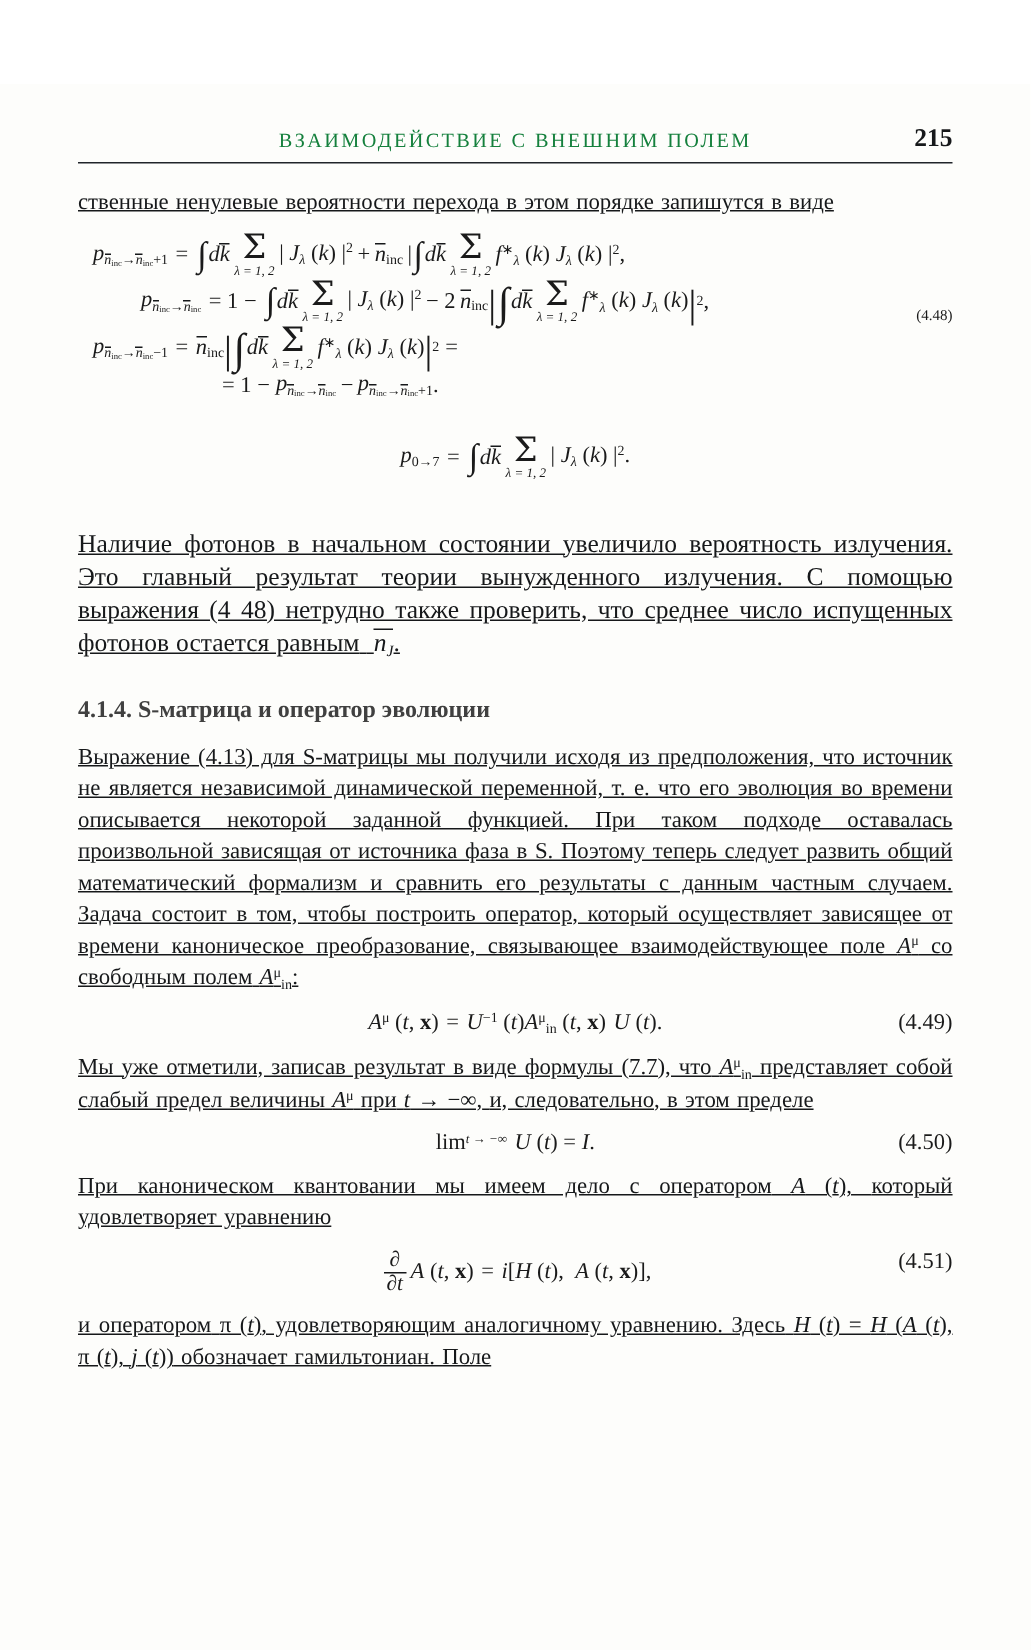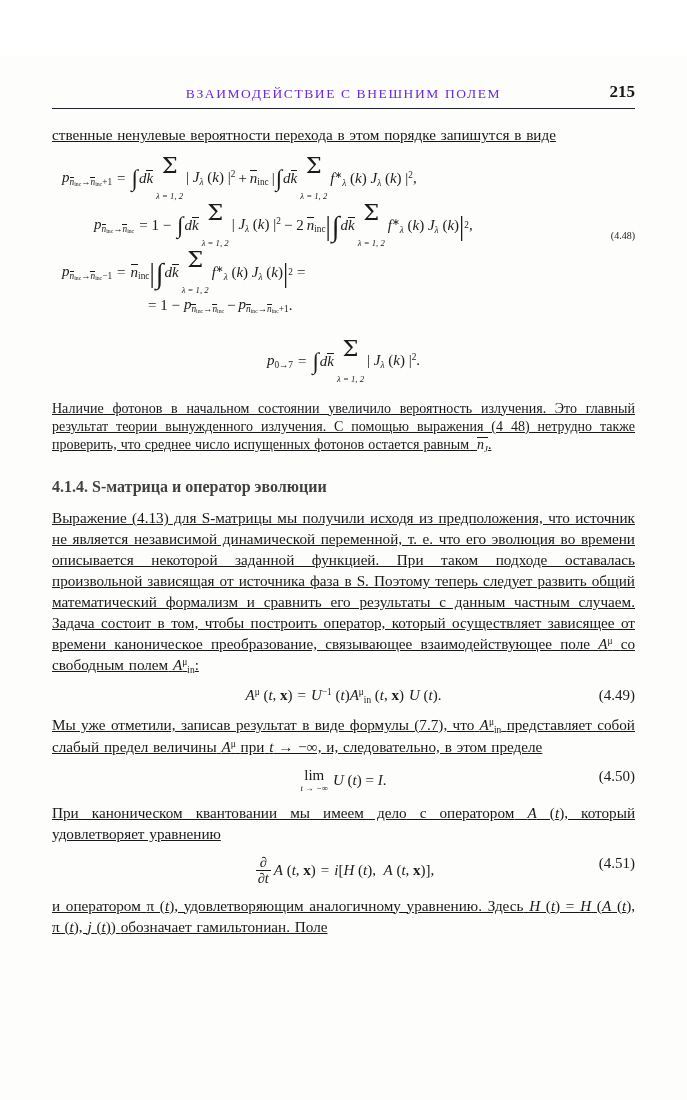--- a/index.html
+++ b/index.html
@@ -30,21 +30,21 @@
     margin-top: 56px;
     display: flex;
     align-items: flex-end;
     justify-content: center;
   }
   .header-title {
     font-size: 13.5px;
     letter-spacing: 1.6px;
     text-transform: uppercase;
     font-family: "Liberation Serif", serif;
-    color: #6d28d9;
+    color: #15803d;
     white-space: nowrap;
   }
   .header-page {
     position: absolute;
     right: 0;
     bottom: 0;
     font-size: 17px;
     font-weight: bold;
     color: #16181a;
   }
@@ -56,23 +56,24 @@
   p.body {
     font-size: 15.2px;
     line-height: 1.38;
     text-align: justify;
     margin: 0 0 10px 0;
     color: #16181a;
     word-spacing: 1px;
     text-decoration: underline;
   }
   p.body.tight {
-    font-size: 14px;
+    font-size: 17px;
     line-height: 1.3;
     word-spacing: 0.5px;
+    margin-top: 16px;
   }
   
   .math-block {
     position: relative;
     margin: 8px 0 10px 0;
     font-family: "Liberation Serif", serif;
   }
   .eqline {
     display: flex;
     align-items: center;
@@ -136,21 +137,21 @@
     line-height: 1;
   }
   .sum .sig {
     font-size: 1.5em;
     line-height: 0.85;
     font-family: "DejaVu Serif", serif;
   }
   .sum .lim {
     font-size: 0.58em;
     font-style: italic;
-    margin-top: 17px;
+    margin-top: 1px;
     white-space: nowrap;
   }
   .bigbrk {
     font-size: 1.75em;
     display: inline-block;
     line-height: 0.75;
     transform: translateY(2px);
   }
   .frac {
     display: inline-flex;
@@ -158,22 +159,21 @@
     align-items: center;
     vertical-align: middle;
     margin: 0 3px;
     line-height: 1.05;
     font-size: 0.95em;
   }
   .frac .num { padding: 0 2px; }
   .frac .den { border-top: 1px solid #16181a; padding: 0 2px; }
   .limop {
     display: inline-flex;
-    flex-direction: column;
-    align-items: center;
+    flex-direction: row;
     vertical-align: middle;
     line-height: 1.05;
     margin-right: 5px;
   }
   .limop .lw { font-size: 0.58em; font-style: italic; white-space: nowrap; }
   
   h2.section {
     font-size: 16px;
     font-weight: bold;
     margin: 24px 0 12px 0;

